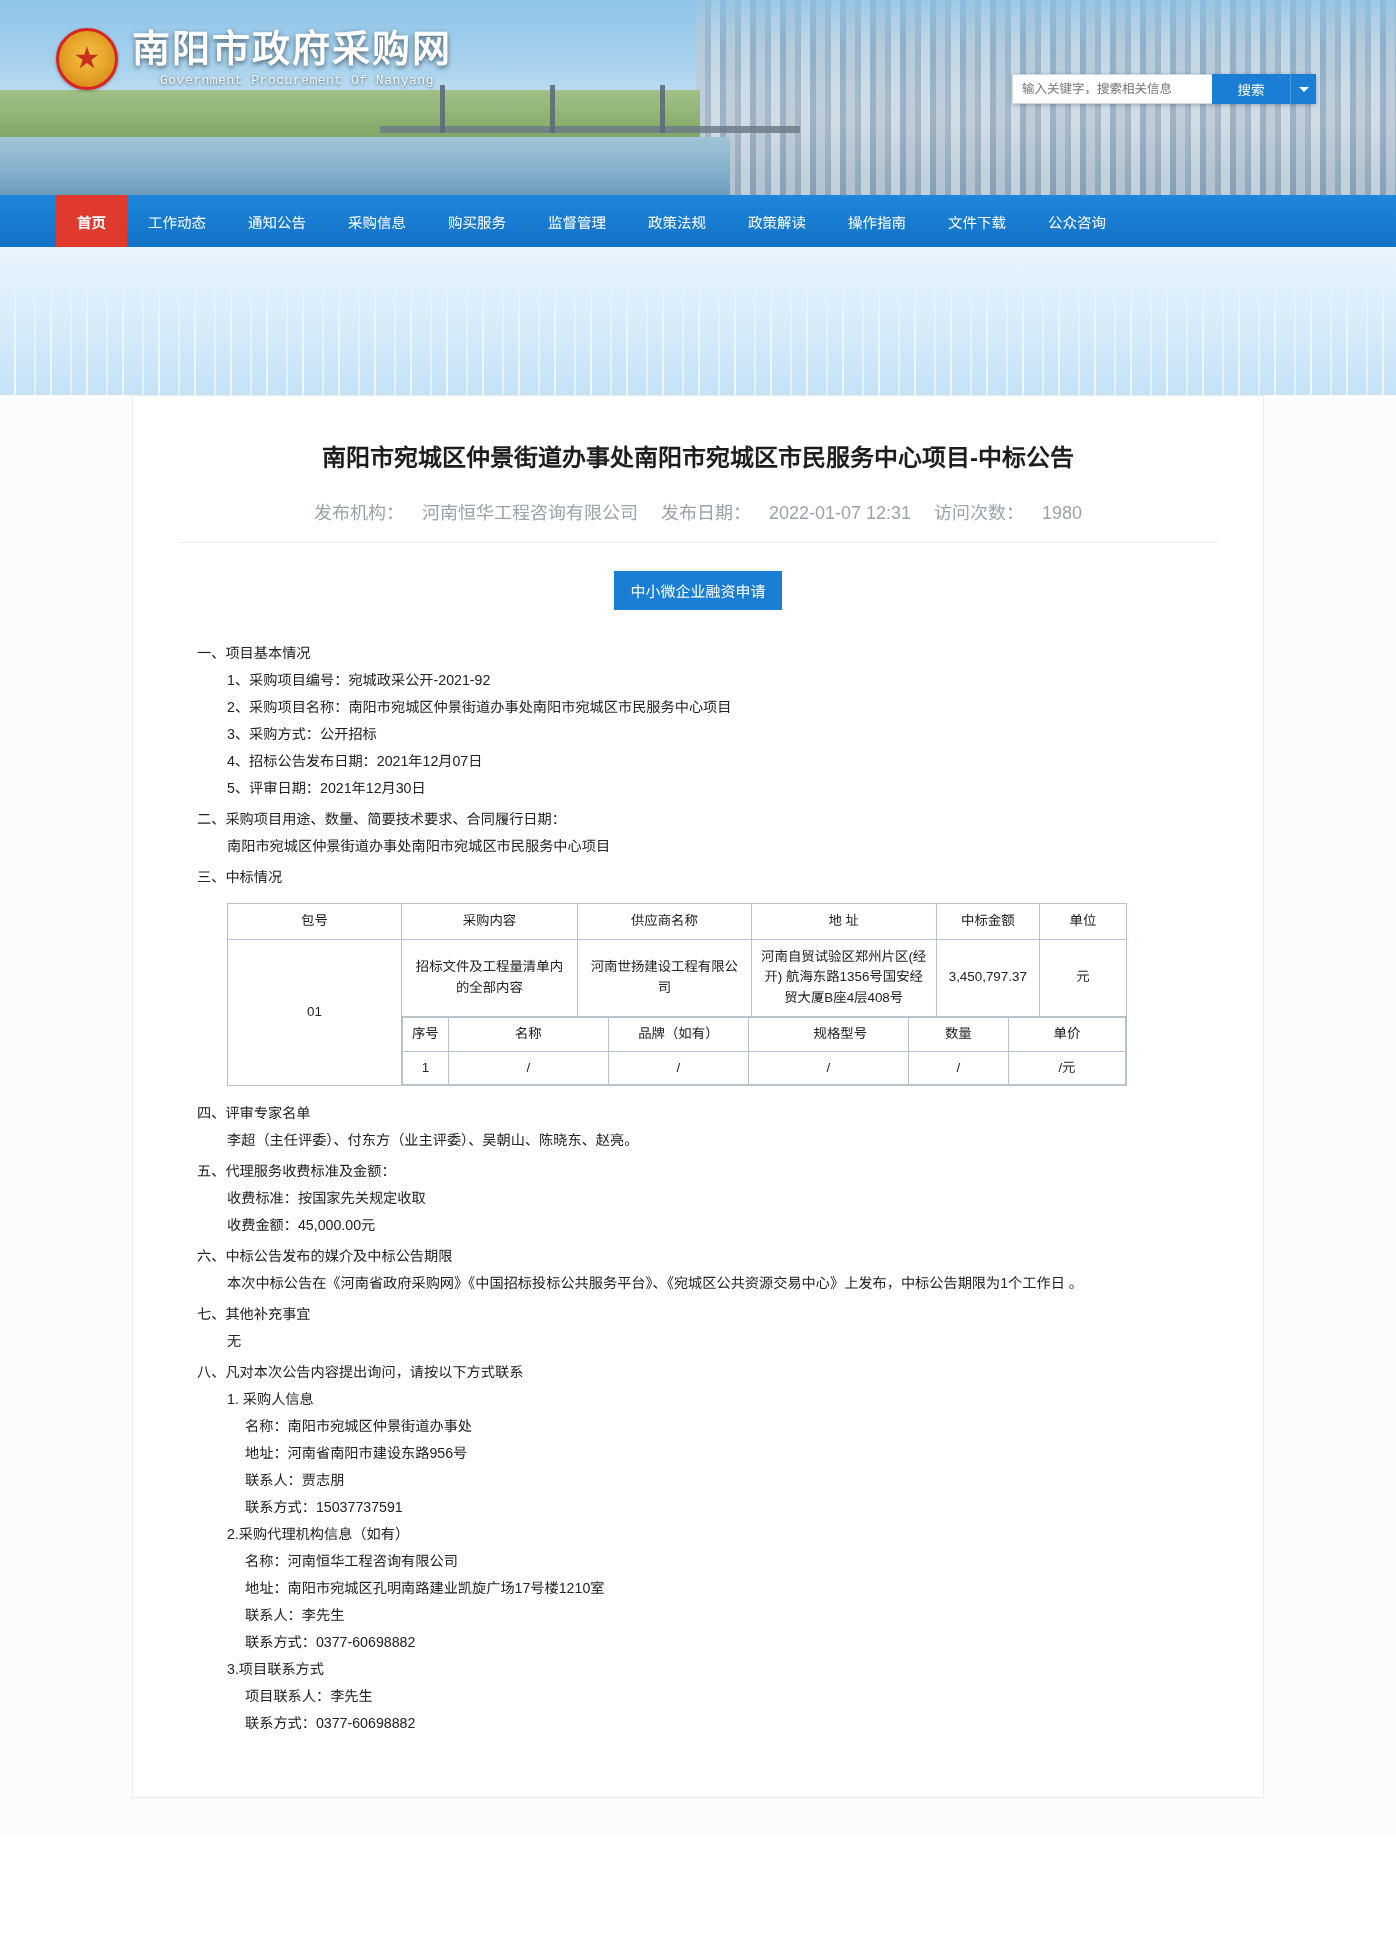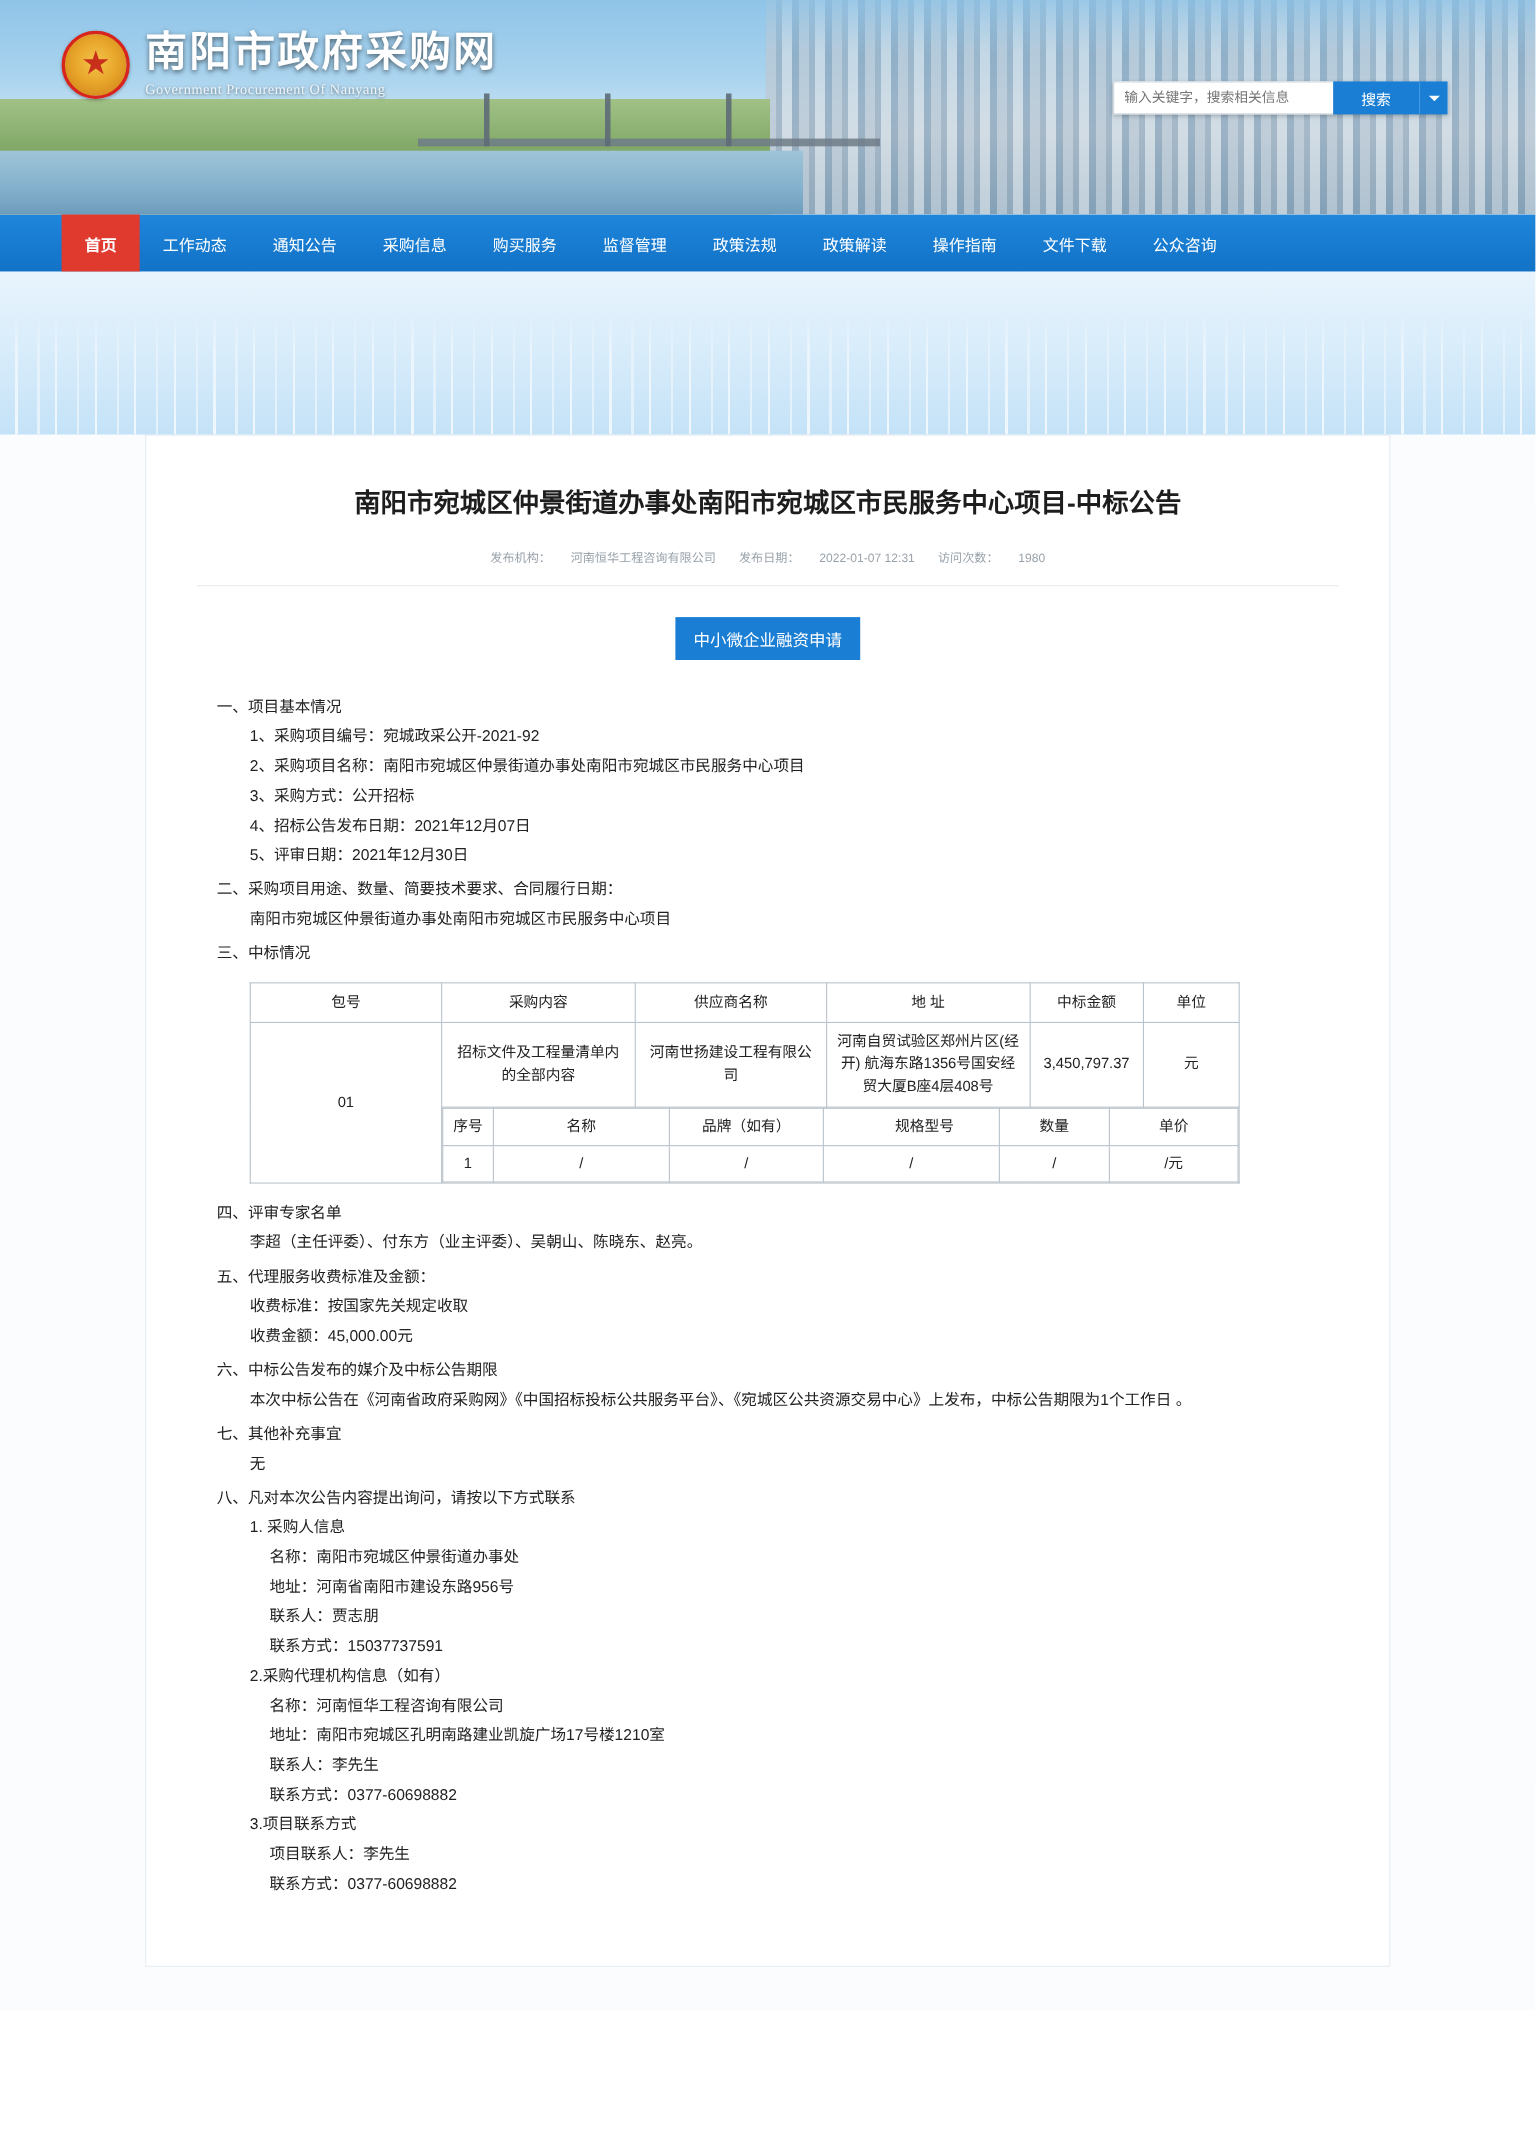--- a/index.html
+++ b/index.html
@@ -80,21 +80,22 @@
     letter-spacing: 2px;
     text-shadow: 0 2px 5px rgba(0,0,0,.55);
     line-height: 1.05;
   }
   .site-subtitle {
     color: #eef6fb;
     font-size: 13px;
     letter-spacing: .5px;
     text-shadow: 0 1px 3px rgba(0,0,0,.55);
     margin-top: 4px;
-    font-family: Liberation Serif, serif;
+    font-family: Liberation Mono, monospace;
+    margin-left: 28px;
   }
   .search-box {
     position: absolute; right: 80px; top: 74px;
     display: flex; align-items: stretch; z-index: 5;
     box-shadow: 0 1px 4px rgba(0,0,0,.25);
   }
   .search-input {
     width: 200px; height: 30px;
     border: 1px solid #cfd8de; border-right: none;
     padding: 0 9px; font-size: 12.5px; color: #9aa3ab;
@@ -183,21 +184,21 @@
     text-align: center;
     font-size: 24px;
     font-weight: bold;
     color: #1d1d1d;
     line-height: 1.5;
     padding: 14px 30px 22px 30px;
     font-family: "Liberation Sans", sans-serif;
   }
   .doc-meta {
     text-align: center;
-    font-size: 11px;
+    font-size: 18px;
     color: #9aa3ab;
     border-bottom: 1px solid #ececec;
     padding-bottom: 18px;
     margin-bottom: 28px;
   }
   .doc-meta span { margin: 0 9px; }
   .finance-btn-row { display: flex; justify-content: center; margin-bottom: 30px; }
   .finance-btn {
     background: #1a7fd4; color: #fff;
     border: none; padding: 9px 16px;

